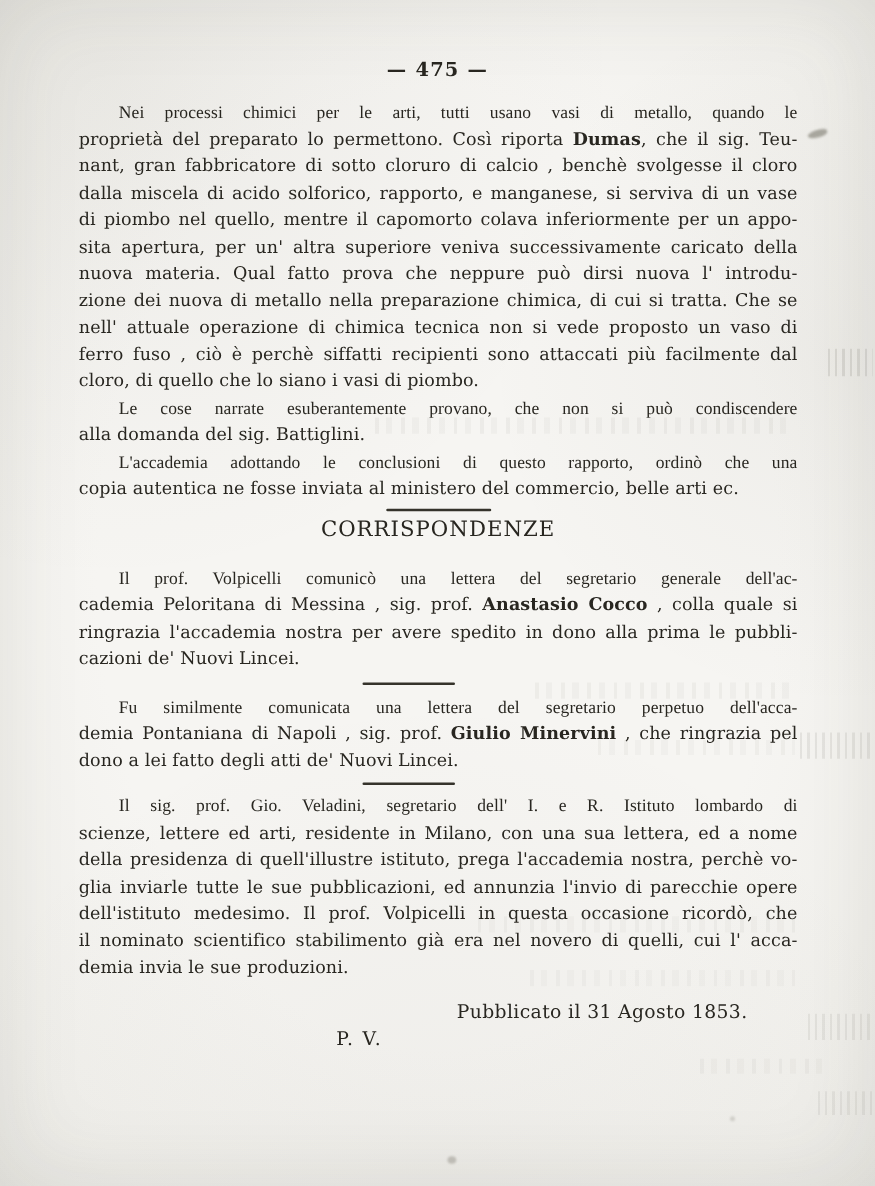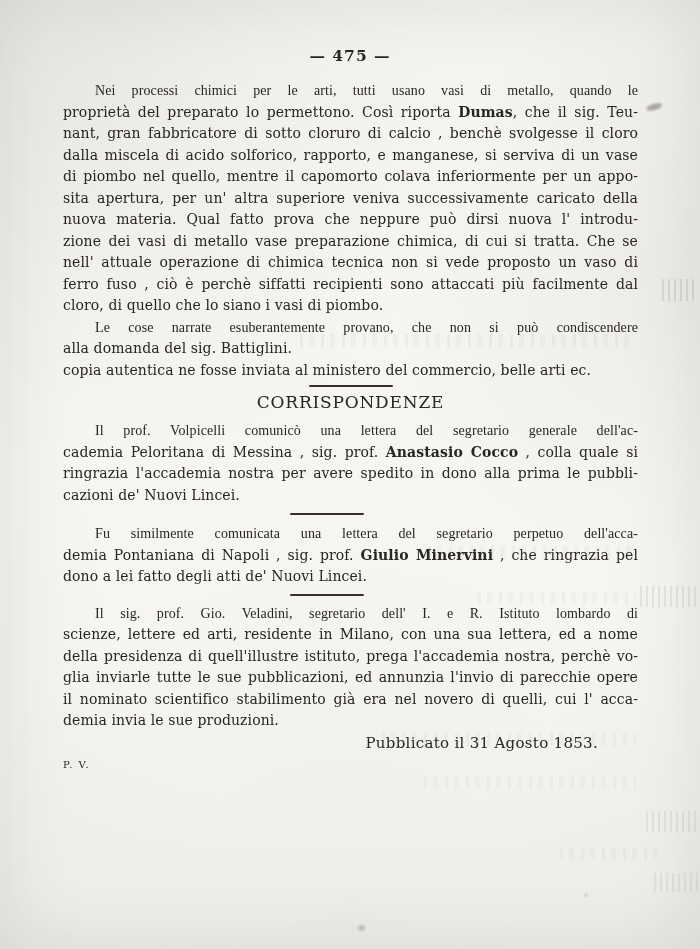--- a/index.html
+++ b/index.html
@@ -31,28 +31,28 @@
   .line.last{text-align-last:left;}
   .line.indent{text-indent:32px;font-family:Liberation Serif, serif;}
   .rule{height:2px;background:#35332b;border-radius:2px;}
   .rule-1{width:84px;margin:4px auto 4px auto;}
   .rule-2{width:74px;margin:7px 0 8px 227px;}
   .rule-3{width:74px;margin:6px 0 7px 227px;}
   .heading{
     margin:0;height:22px;line-height:22px;
     text-align:center;font-size:17px;font-weight:normal;letter-spacing:0.8px;
   }
-  .para-after-heading{margin-top:7px;}
+  .para-after-heading{margin-top:18px;}
   .pub{
     height:22px;line-height:22px;font-size:15px;
-    text-align:right;padding-right:40px;letter-spacing:0.3px;
+    text-align:right;padding-right:40px;letter-spacing:0.3px;margin-top:12px;
   }
   .initials{
-    height:22px;line-height:22px;font-size:10px;
-    text-align:left;padding-right:126px;letter-spacing:1.5px;
+    height:22px;line-height:22px;font-size:15px;
+    text-align:center;padding-right:126px;letter-spacing:1.5px;
   }
   
   .smudge{
     position:absolute;left:646px;top:104px;width:16px;height:6px;
     background:#8b897f;border-radius:60% 40% 50% 50%;
     transform:rotate(-14deg);filter:blur(1px);opacity:.7;
   }
   .ghost{
     position:absolute;pointer-events:none;filter:blur(0.6px);
     background:repeating-linear-gradient(90deg,
@@ -87,32 +87,33 @@
   <div class="content">
 
     <div class="para">
       <div class="line indent">Nei processi chimici per le arti, tutti usano vasi di metallo, quando le</div>
       <div class="line">proprietà del preparato lo permettono. Così riporta <b>Dumas</b>, che il sig. Teu-</div>
       <div class="line">nant, gran fabbricatore di sotto cloruro di calcio , benchè svolgesse il cloro</div>
       <div class="line">dalla miscela di acido solforico, rapporto, e manganese, si serviva di un vase</div>
       <div class="line">di piombo nel quello, mentre il capomorto colava inferiormente per un appo-</div>
       <div class="line">sita apertura, per un' altra superiore veniva successivamente caricato della</div>
       <div class="line">nuova materia. Qual fatto prova che neppure può dirsi nuova l' introdu-</div>
-      <div class="line">zione dei vasi di metallo vase preparazione chimica, di cui si tratta. Che se</div>
+      <div class="line">zione dei nuova di metallo nella preparazione chimica, di cui si tratta. Che se</div>
       <div class="line">nell' attuale operazione di chimica tecnica non si vede proposto un vaso di</div>
       <div class="line">ferro fuso , ciò è perchè siffatti recipienti sono attaccati più facilmente dal</div>
       <div class="line last">cloro, di quello che lo siano i vasi di piombo.</div>
     </div>
 
     <div class="para">
       <div class="line indent">Le cose narrate esuberantemente provano, che non si può condiscendere</div>
       <div class="line last">alla domanda del sig. Battiglini.</div>
     </div>
 
     <div class="para">
+      <div class="line indent">L'accademia adottando le conclusioni di questo rapporto, ordinò che una</div>
       <div class="line last">copia autentica ne fosse inviata al ministero del commercio, belle arti ec.</div>
     </div>
 
     <div class="rule rule-1"></div>
 
     <h1 class="heading">CORRISPONDENZE</h1>
 
     <div class="para para-after-heading">
       <div class="line indent">Il prof. Volpicelli comunicò una lettera del segretario generale dell'ac-</div>
       <div class="line">cademia Peloritana di Messina , sig. prof. <b>Anastasio Cocco</b> , colla quale si</div>
@@ -128,20 +129,21 @@
       <div class="line last">dono a lei fatto degli atti de' Nuovi Lincei.</div>
     </div>
 
     <div class="rule rule-3"></div>
 
     <div class="para">
       <div class="line indent">Il sig. prof. Gio. Veladini, segretario dell' I. e R. Istituto lombardo di</div>
       <div class="line">scienze, lettere ed arti, residente in Milano, con una sua lettera, ed a nome</div>
       <div class="line">della presidenza di quell'illustre istituto, prega l'accademia nostra, perchè vo-</div>
       <div class="line">glia inviarle tutte le sue pubblicazioni, ed annunzia l'invio di parecchie opere</div>
+      <div class="line">dell'istituto medesimo. Il prof. Volpicelli in questa occasione ricordò, che</div>
       <div class="line">il nominato scientifico stabilimento già era nel novero di quelli, cui l' acca-</div>
       <div class="line last">demia invia le sue produzioni.</div>
     </div>
 
 
     <div class="pub">Pubblicato il 31 Agosto 1853.</div>
     <div class="initials">P. V.</div>
 
   </div>
 

